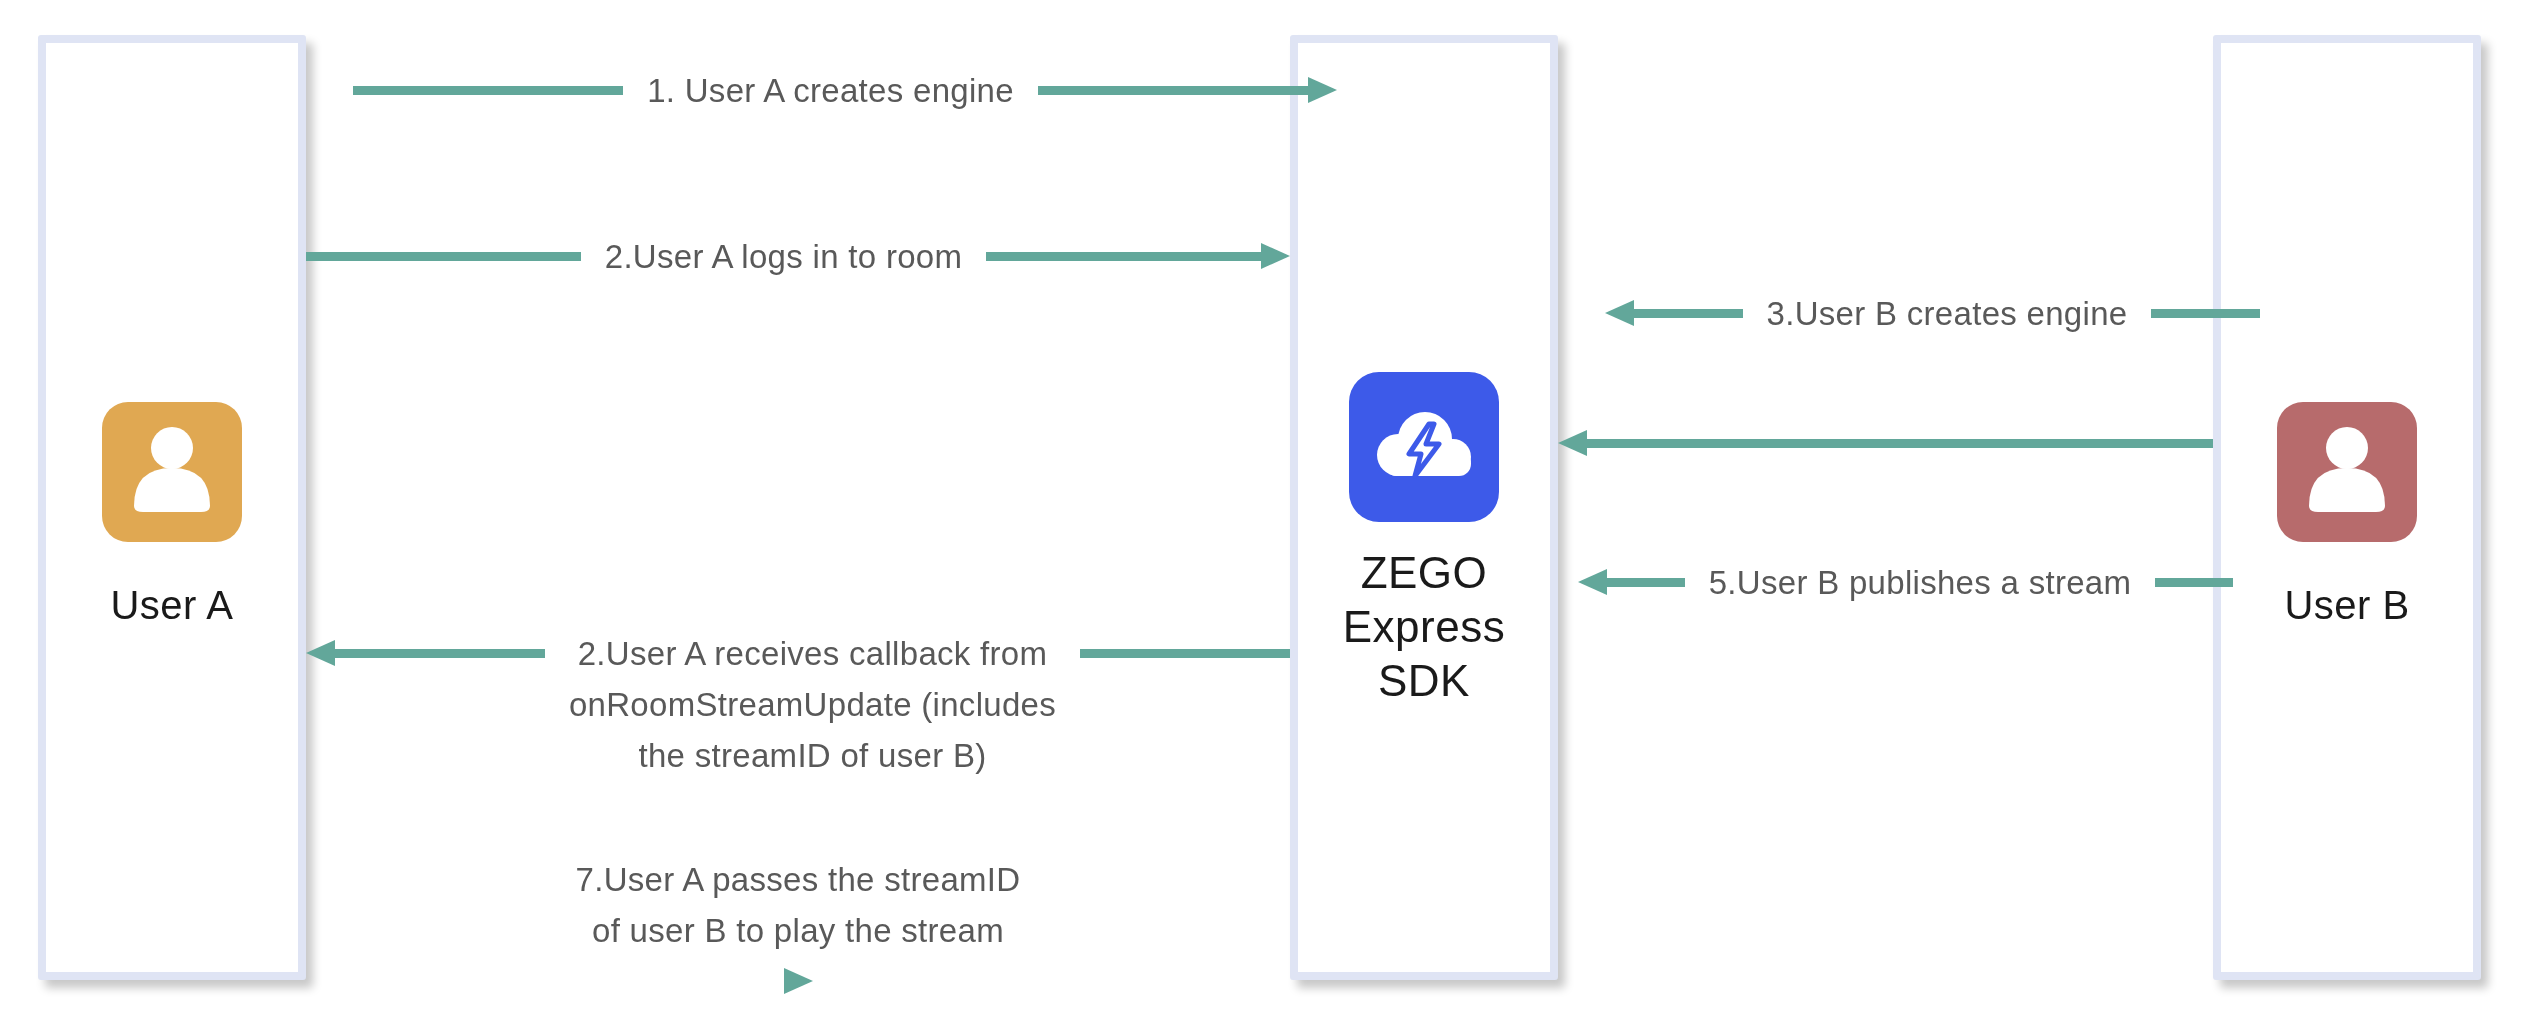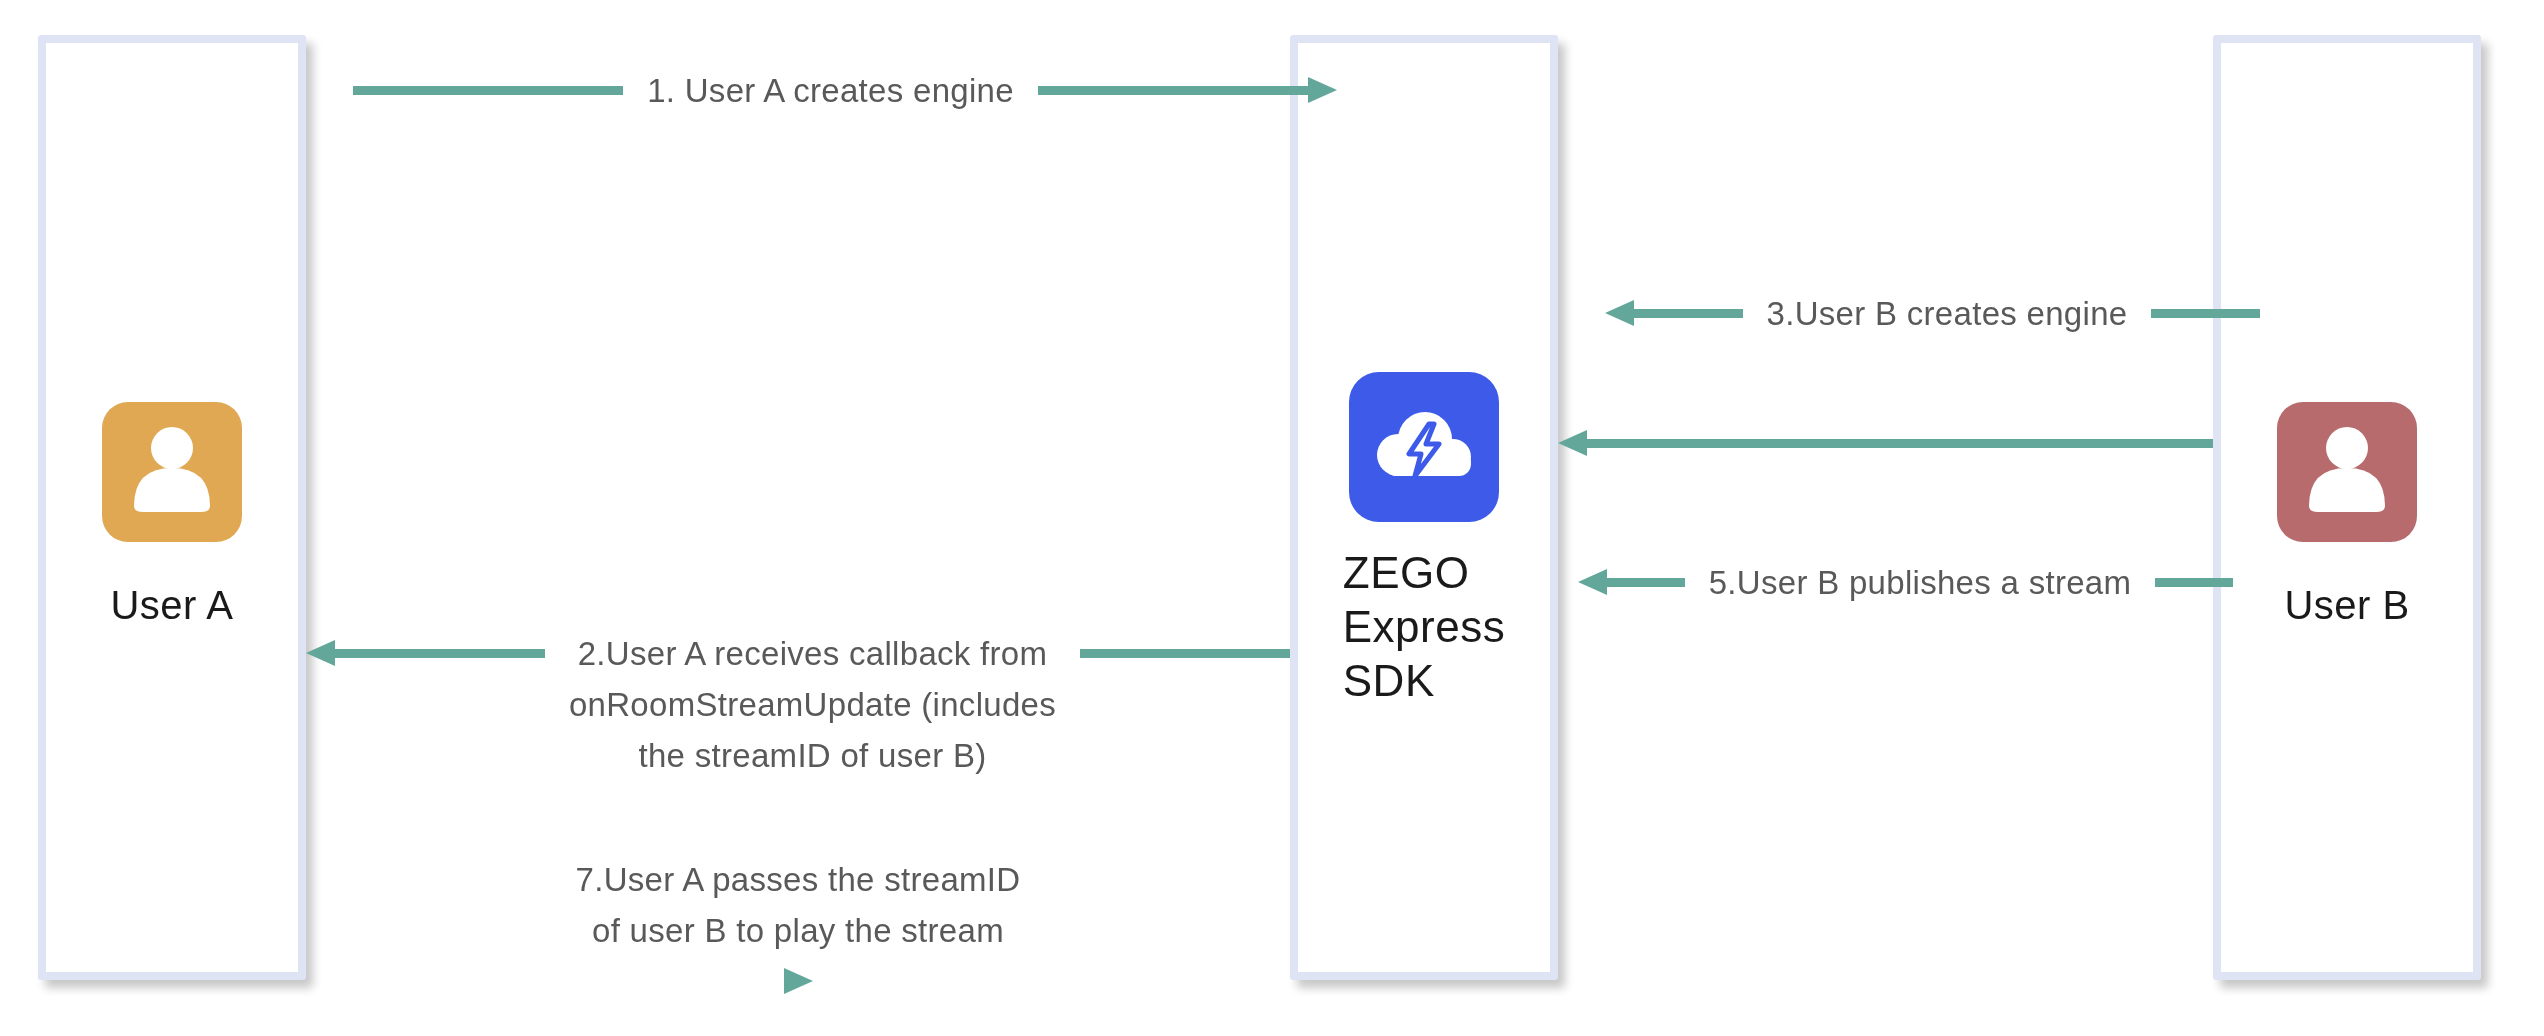--- a/index.html
+++ b/index.html
@@ -26,21 +26,21 @@
   .sdk-icon{
     width:150px;height:150px;border-radius:30px;background:#3d5ae9;flex:none;
     display:flex;align-items:center;justify-content:center;
   }
   .entity-label{
     margin-top:37px;font-size:40px;line-height:52px;color:#1a1a1a;
     text-align:center;white-space:pre-line;letter-spacing:0.5px;
   }
   .sdk-label{
     margin-top:24px;font-size:44px;line-height:54px;color:#1a1a1a;
-    text-align:left;white-space:pre-line;letter-spacing:0.5px;
+    text-align:center;white-space:pre-line;letter-spacing:0.5px;
   }
   
   .msg{
     position:absolute;height:40px;display:flex;align-items:center;
   }
   .seg{flex:1 1 0;height:9px;background:#62a79a;}
   .mlabel{
     flex:0 0 auto;margin:0 24px;font-size:33px;line-height:51px;color:#595959;
     text-align:center;white-space:pre-line;letter-spacing:0.3px;
   }
@@ -92,20 +92,26 @@
     <div class="entity-label">User B</div>
   </div>
 
   <div class="msg" style="left:306px;top:70px;width:984px;margin-left:47px;">
     <span class="seg"></span>
     <div class="mlabel">1. User A creates engine</div>
     <span class="seg"></span>
     <span class="head head-r"></span>
   </div>
 
+  <div class="msg" style="left:306px;top:236px;width:984px;">
+    <span class="seg"></span>
+    <div class="mlabel">2.User A logs in to room</div>
+    <span class="seg"></span>
+    <span class="head head-r"></span>
+  </div>
 
   <div class="msg" style="left:1558px;top:293px;width:655px;padding-left:47px;">
     <span class="head head-l"></span>
     <span class="seg"></span>
     <div class="mlabel">3.User B creates engine</div>
     <span class="seg"></span>
   </div>
 
   <div class="msg" style="left:1558px;top:423px;width:655px;">
     <span class="head head-l"></span>

